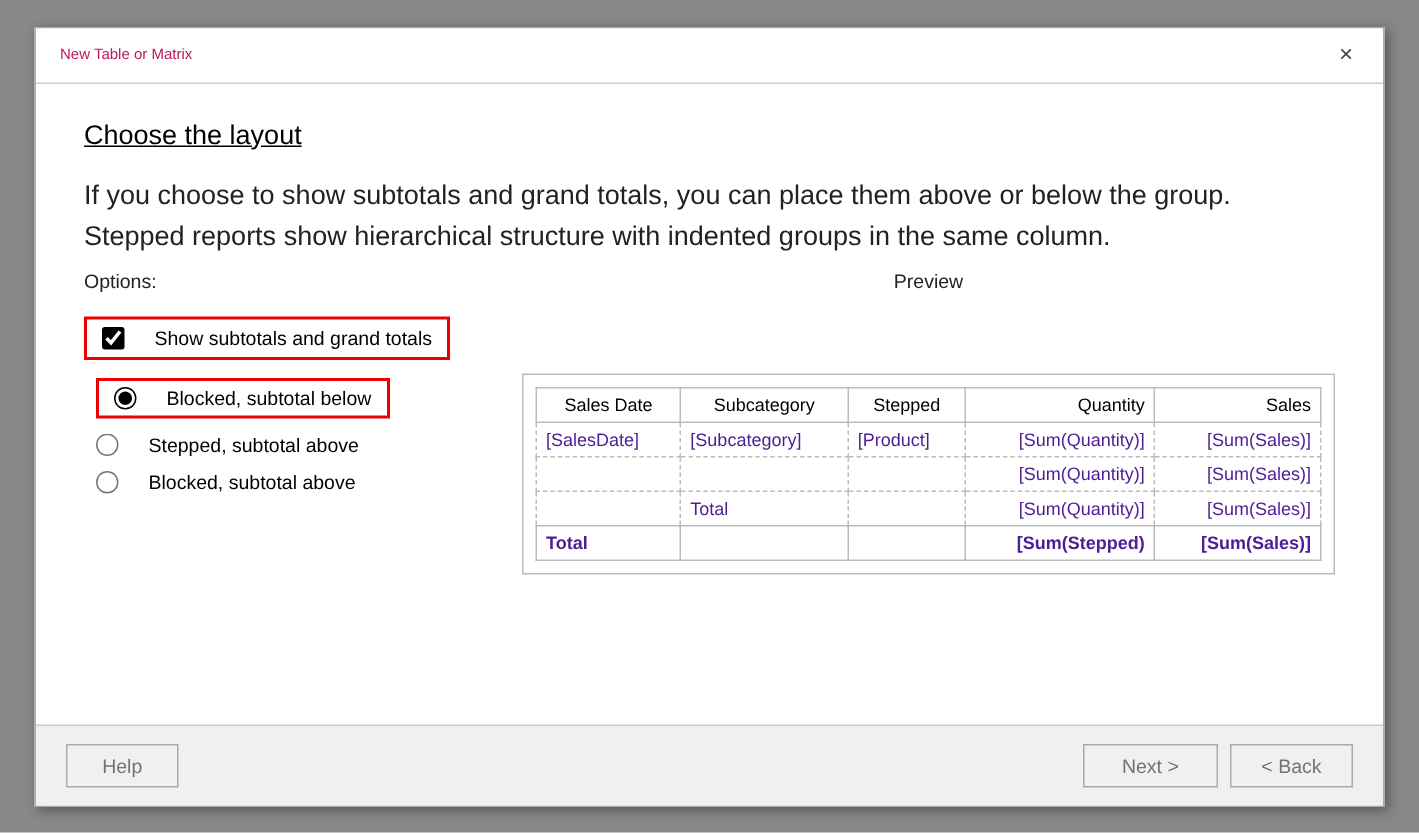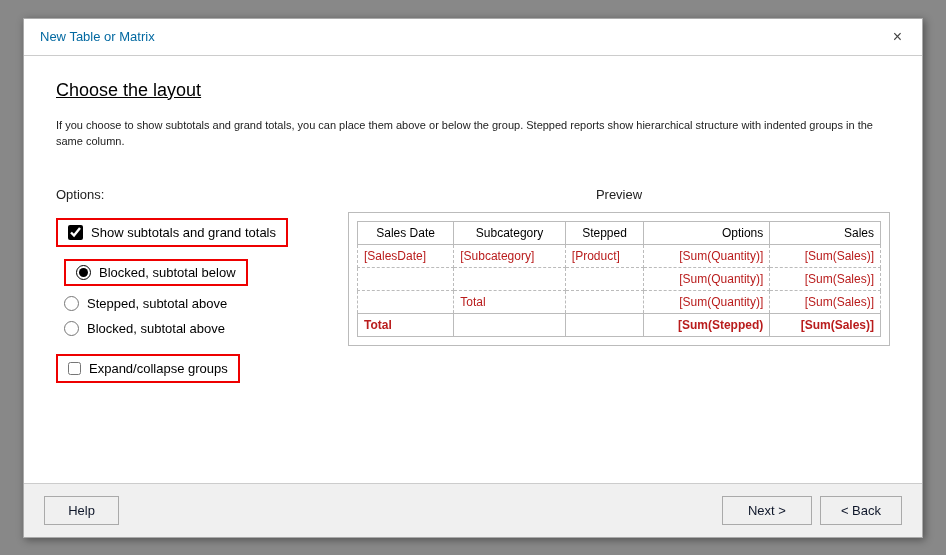--- a/index.html
+++ b/index.html
@@ -24,23 +24,23 @@
     }
     .title-bar {
       background: #fff;
       border-bottom: 1px solid #ccc;
       padding: 10px 16px;
       display: flex;
       justify-content: space-between;
       align-items: center;
     }
     .title-bar-text {
-      font-size: 13px;
+      font-size: 10px;
       font-weight: normal;
-      color: #0369a1;
+      color: #be185d;
     }
     .close-btn {
       cursor: pointer;
       font-size: 16px;
       color: #444;
       background: none;
       border: none;
       padding: 0 4px;
       line-height: 1;
     }
@@ -51,23 +51,23 @@
       flex-direction: column;
     }
     .section-title {
       font-size: 18px;
       font-weight: normal;
       margin-bottom: 16px;
       color: #000;
       text-decoration: underline;
     }
     .description {
-      font-size: 11px;
+      font-size: 18px;
       color: #222;
-      margin-bottom: 37px;
+      margin-bottom: 9px;
       line-height: 1.5;
       max-width: 820px;
     }
     .content-area {
       display: flex;
       flex-direction: row;
       gap: 32px;
       flex: 1;
     }
     .options-panel {
@@ -77,21 +77,21 @@
       min-width: 260px;
     }
     .options-label {
       font-size: 13px;
       color: #222;
       margin-bottom: 4px;
     }
     .checkbox-row {
       display: flex;
       align-items: center;
-      gap: 8px;
+      gap: 20px;
       border: 2px solid #e00;
       padding: 5px 10px;
       width: fit-content;
     }
     .checkbox-row input[type="checkbox"] {
       width: 15px;
       height: 15px;
       accent-color: #000;
       cursor: pointer;
     }
@@ -101,21 +101,21 @@
     }
     .radio-group {
       display: flex;
       flex-direction: column;
       gap: 10px;
       margin-left: 8px;
     }
     .radio-row {
       display: flex;
       align-items: center;
-      gap: 8px;
+      gap: 20px;
     }
     .radio-row.highlighted {
       border: 2px solid #e00;
       padding: 4px 10px;
       width: fit-content;
     }
     .radio-row input[type="radio"] {
       width: 15px;
       height: 15px;
       accent-color: #000;
@@ -131,20 +131,21 @@
       gap: 8px;
       border: 2px solid #e00;
       padding: 5px 10px;
       width: fit-content;
       margin-top: 6px;
     }
     .preview-panel {
       flex: 1;
       display: flex;
       flex-direction: column;
+      gap: 44px;
     }
     .preview-label {
       font-size: 13px;
       color: #222;
       text-align: center;
       margin-bottom: 10px;
     }
     .preview-table-wrapper {
       border: 1px solid #bbb;
       padding: 8px;
@@ -159,21 +160,21 @@
       border: 1px solid #bbb;
       padding: 4px 6px;
       text-align: center;
       font-weight: normal;
       background: #fff;
       color: #000;
     }
     .preview-table td {
       border: 1px dashed #bbb;
       padding: 4px 6px;
-      color: #b91c1c;
+      color: #4c1d95;
       font-size: 12px;
     }
     .preview-table tr.grand-total td {
       border: 1px solid #bbb;
       font-weight: bold;
       font-size: 12px;
     }
     .preview-table th:last-child,
     .preview-table th:nth-last-child(2) {
       text-align: right;
@@ -197,21 +198,21 @@
     .footer-right {
       display: flex;
       gap: 8px;
     }
     .btn {
       padding: 6px 20px;
       font-size: 13px;
       border: 1px solid #aaa;
       background: #f0f0f0;
       cursor: pointer;
-      color: #0f172a;
+      color: #737373;
       min-width: 75px;
       text-align: center;
     }
     .btn-next {
       min-width: 90px;
     }
   </style>
 </head>
 <body>
 
@@ -244,36 +245,32 @@
           <div class="radio-row">
             <input type="radio" id="stepped_above" name="layout" style="">
             <label class="radio-label" for="stepped_above">Stepped, subtotal above</label>
           </div>
           <div class="radio-row">
             <input type="radio" id="blocked_above" name="layout" style="">
             <label class="radio-label" for="blocked_above">Blocked, subtotal above</label>
           </div>
         </div>
 
-        <div class="expand-row">
-          <input type="checkbox" id="expand_collapse" style="">
-          <label class="checkbox-label" for="expand_collapse">Expand/collapse groups</label>
-        </div>
       </div>
 
       <div class="preview-panel">
         <div class="preview-label">Preview</div>
         <div class="preview-table-wrapper">
           <table class="preview-table">
             <thead>
               <tr>
                 <th>Sales Date</th>
                 <th>Subcategory</th>
                 <th>Stepped</th>
-                <th>Options</th>
+                <th>Quantity</th>
                 <th>Sales</th>
               </tr>
             </thead>
             <tbody>
               <tr>
                 <td>[SalesDate]</td>
                 <td>[Subcategory]</td>
                 <td>[Product]</td>
                 <td>[Sum(Quantity)]</td>
                 <td>[Sum(Sales)]</td>

